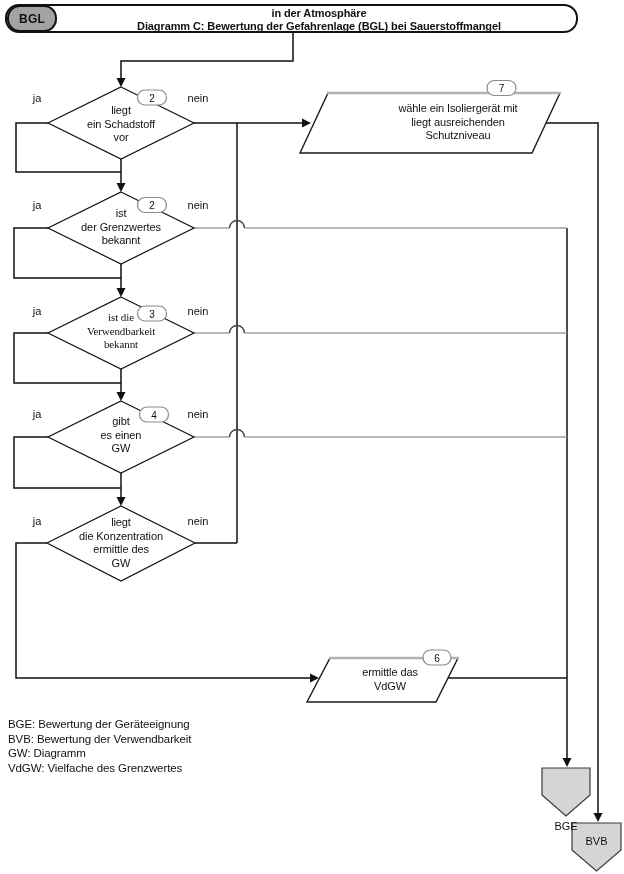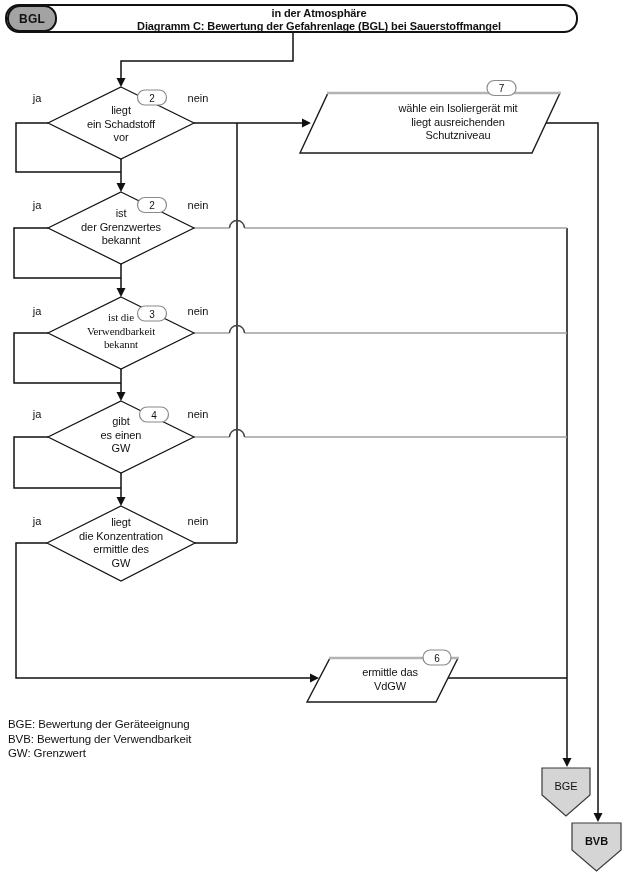--- a/index.html
+++ b/index.html
@@ -179,22 +179,23 @@
   <div class="lbl" style="left:37px;  top:521px;">ja</div>
   <div class="lbl" style="left:198px; top:521px;">nein</div>
 
   <div class="bdg" style="left:152px; top:97.5px;">2</div>
   <div class="bdg" style="left:152px; top:205px;">2</div>
   <div class="bdg" style="left:152px; top:313.5px;">3</div>
   <div class="bdg" style="left:154px; top:414.5px;">4</div>
   <div class="bdg" style="left:501.5px; top:88px;">7</div>
   <div class="bdg" style="left:437px; top:657.5px;">6</div>
 
-  <div class="term" style="left:566px; top:786px;">BGE</div>
-  <div class="term" style="left:596.5px; top:841px;font-weight:bold;">BVB</div>
+  <div class="term" style="left:566px; top:826px;">BGE</div>
+  <div class="term" style="left:596.5px; top:841px;">BVB</div>
 
   <div class="legend">
     <div>BGE: Bewertung der Geräteeignung</div>
     <div>BVB: Bewertung der Verwendbarkeit</div>
-    <div>GW: Grenzwert</div>
+    <div>GW: Diagramm</div>
+    <div>VdGW: Vielfache des Grenzwertes</div>
   </div>
 
 </div>
 
 </body></html>

